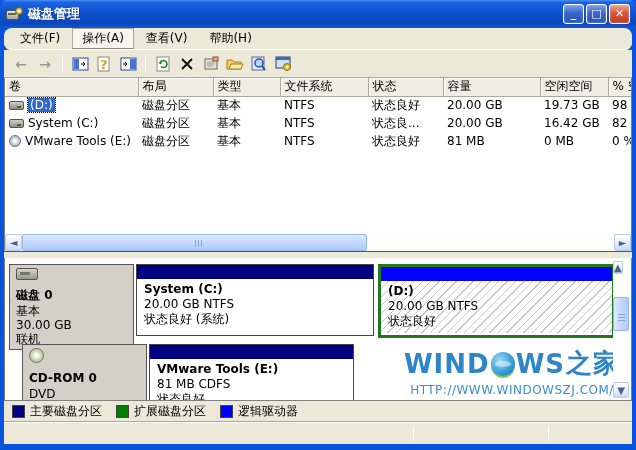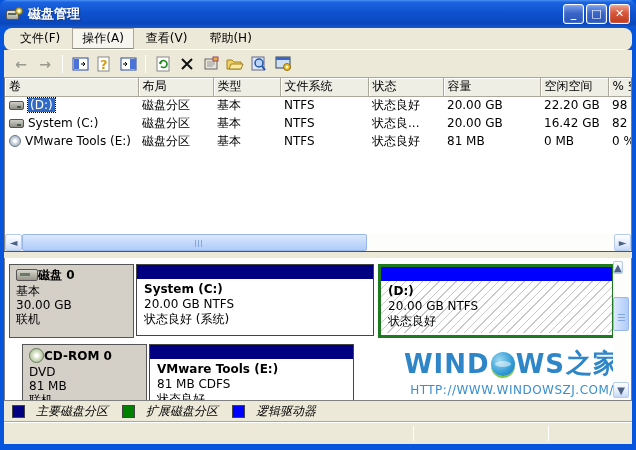--- a/index.html
+++ b/index.html
@@ -85,21 +85,21 @@
   .splitter { height:7px; background:#ECE9D8; border-top:1px solid #555; }
 
   
   .graphpane { height:142px; background:#fff; position:relative; overflow:hidden;
     border-left:1px solid #808080; border-right:1px solid #808080; }
   .disk-row { position:absolute; left:4px; display:flex; }
   .disk-info {
     width:125px; background:#D4D0C8; border:1px solid #555;
     padding:3px 6px; line-height:14px;
   }
-  .disk-info .dname { font-weight:bold; display:flex; align-items:center; margin-bottom:2px; }
+  .disk-info .dname { font-weight:bold; display:flex; gap:8px; margin-bottom:2px;flex-direction:column; }
   .part-box { border:1px solid #444; background:#fff; margin-left:2px; position:relative; }
   .part-box .bar { height:14px; }
   .part-box .ptext { padding:3px 7px; line-height:15px; }
   .part-box .ptitle { font-weight:bold; }
   .part-box.selected { border:3px solid #1E7A1E; margin-left:4px; }
   .part-box.selected .ptext {
     background:repeating-linear-gradient(135deg,#fff 0 5px,#c9c9c9 5px 6px);
   }
   .disk-ico { width:22px; height:12px; background:linear-gradient(#d8d6ca,#98968a); border:1px solid #555; border-radius:2px; position:relative; }
   .disk-ico::after { content:""; position:absolute; left:3px; top:3px; width:10px; height:3px; background:#6a7a6a; }
@@ -123,21 +123,21 @@
     background:radial-gradient(circle at 35% 35%,#9fd8f0 0%,#37a0d8 55%,#1c6fae 100%);
     box-shadow:0 2px 0 #7ec84a; }
   .wm-globe::after { content:""; position:absolute; left:4px; top:9px; width:16px; height:6px;
     background:#fff; border-radius:50%; opacity:.5; }
   .wm-cn { color:#2E86C8; }
   .wm-url { font-size:12px; font-weight:normal; color:#3A8FD0; margin-top:2px; letter-spacing:.5px; }
 
   
   .legendbar { height:21px; background:#ECE9D8; border-top:1px solid #808080;
     display:flex; align-items:center; gap:6px; padding-left:8px; }
-  .legend-item { display:flex; align-items:center; gap:11px; margin-right:8px;font-style:italic; }
+  .legend-item { display:flex; align-items:center; gap:5px; margin-right:8px; }
   .lg-swatch { width:13px; height:13px; border:1px solid #444; }
 
   
   .statusbar { height:23px; background:#ECE9D8; border-top:1px solid #aca899; box-shadow:inset 0 1px 0 #fff;
     position:relative; }
   .sb-div { position:absolute; top:4px; bottom:3px; width:1px; background:#aca899; border-right:1px solid #fff; }
 
   .arrow-gray { color:#9a9a8e; font-size:14px; font-weight:bold; }
 </style>
 </head>
@@ -265,21 +265,21 @@
               <span class="vol-cell">
                 <span class="drive-ico"></span>
                 <span class="sel-text">(D:)</span>
               </span>
             </td>
         <td>磁盘分区</td>
         <td>基本</td>
         <td>NTFS</td>
         <td>状态良好</td>
         <td>20.00 GB</td>
-        <td>22.20 GB</td>
+        <td>19.73 GB</td>
         <td>98 %</td>
       </tr>
       <tr>
         <td>
               <span class="vol-cell">
                 <span class="drive-ico"></span>
                 <span>System (C:)</span>
               </span>
             </td>
         <td>磁盘分区</td>

